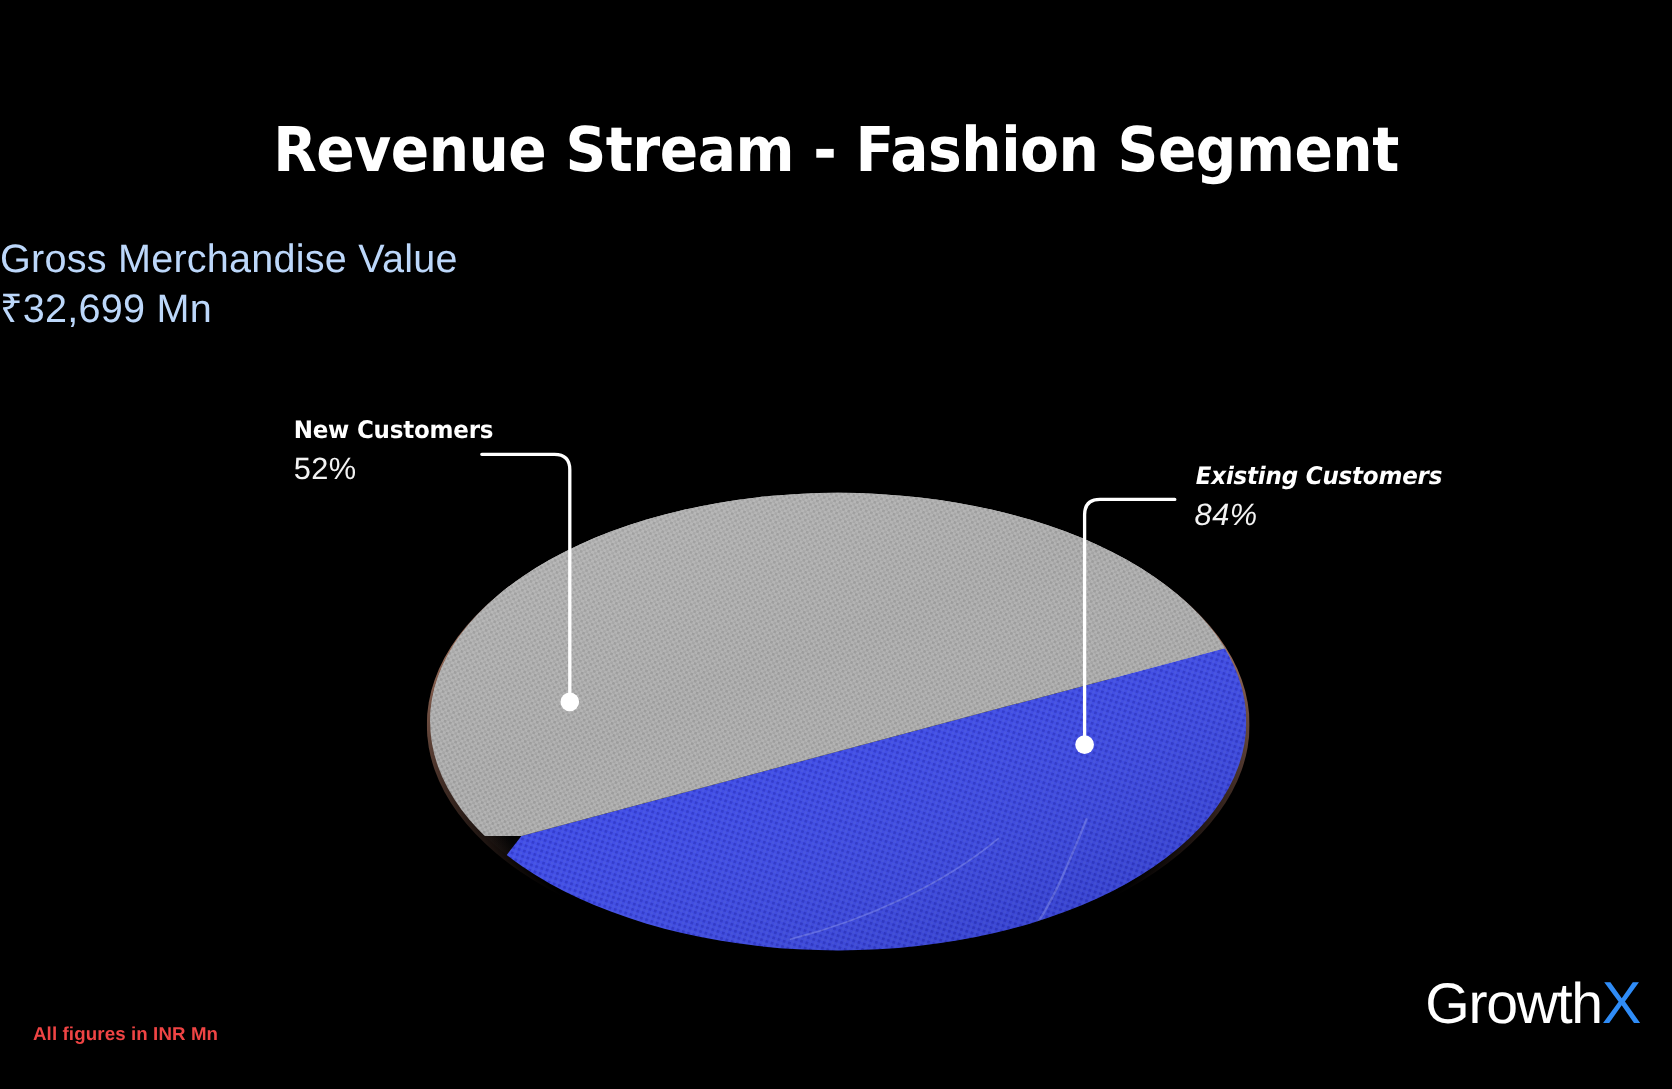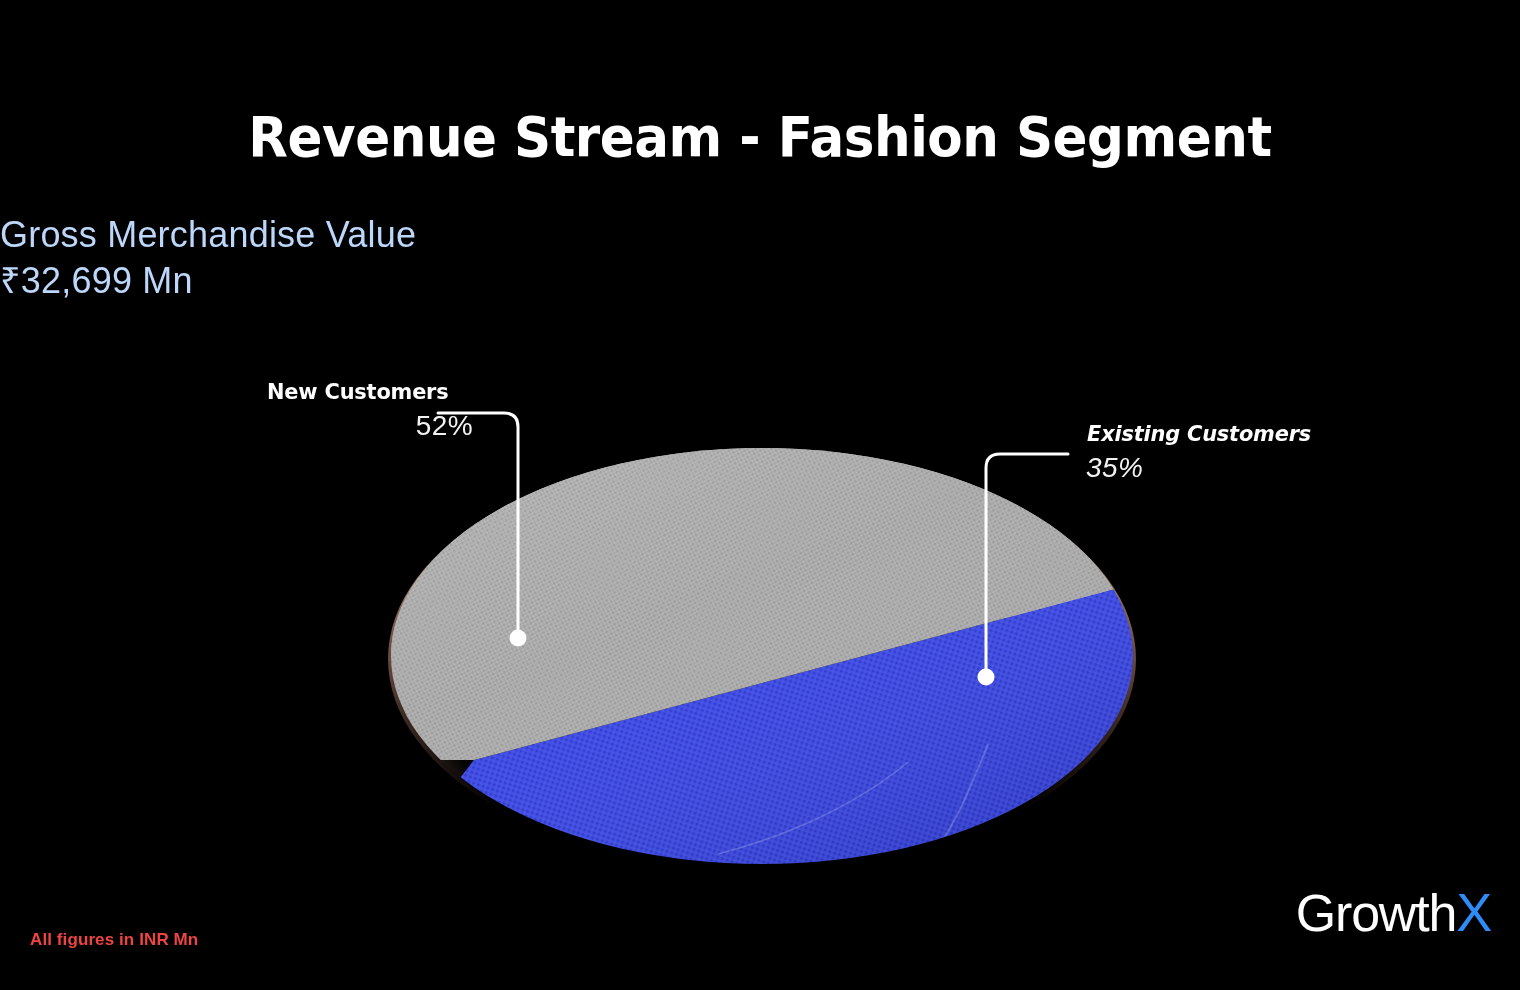--- a/index.html
+++ b/index.html
@@ -99,21 +99,21 @@
   }
 
   #callout-new {
     left: 224px;
     top: 379px;
     text-align: right;
     width: 210px;
     margin-left: 43px;
   }
   #callout-new .name { display: block; text-align: left; }
-  #callout-new .pct  { display: block; text-align: right; padding-right: 4px; }
+  #callout-new .pct  { display: block; text-align: left; padding-right: 4px; }
 
   #callout-existing {
     left: 1074px;
     top: 421px;
     text-align: left;
     width: 262px;
     font-style: italic;
   }
   #callout-existing .name { display: block; text-align: left; }
   #callout-existing .pct  { display: block; text-align: left; padding-left: 12px; }
@@ -230,21 +230,21 @@
     <circle cx="986" cy="677" r="8.5" fill="#ffffff"></circle>
   </svg>
 
   <div class="callout left" id="callout-new">
     <span class="name">New Customers</span>
     <span class="pct">52%</span>
   </div>
 
   <div class="callout right" id="callout-existing">
     <span class="name">Existing Customers</span>
-    <span class="pct">35%</span>
+    <span class="pct">84%</span>
   </div>
 
   <div id="footnote">All figures in INR Mn</div>
 
   <div id="logo">
     <span class="g-word">Growth</span><span class="g-x">X</span>
   </div>
 
 </div>
 

